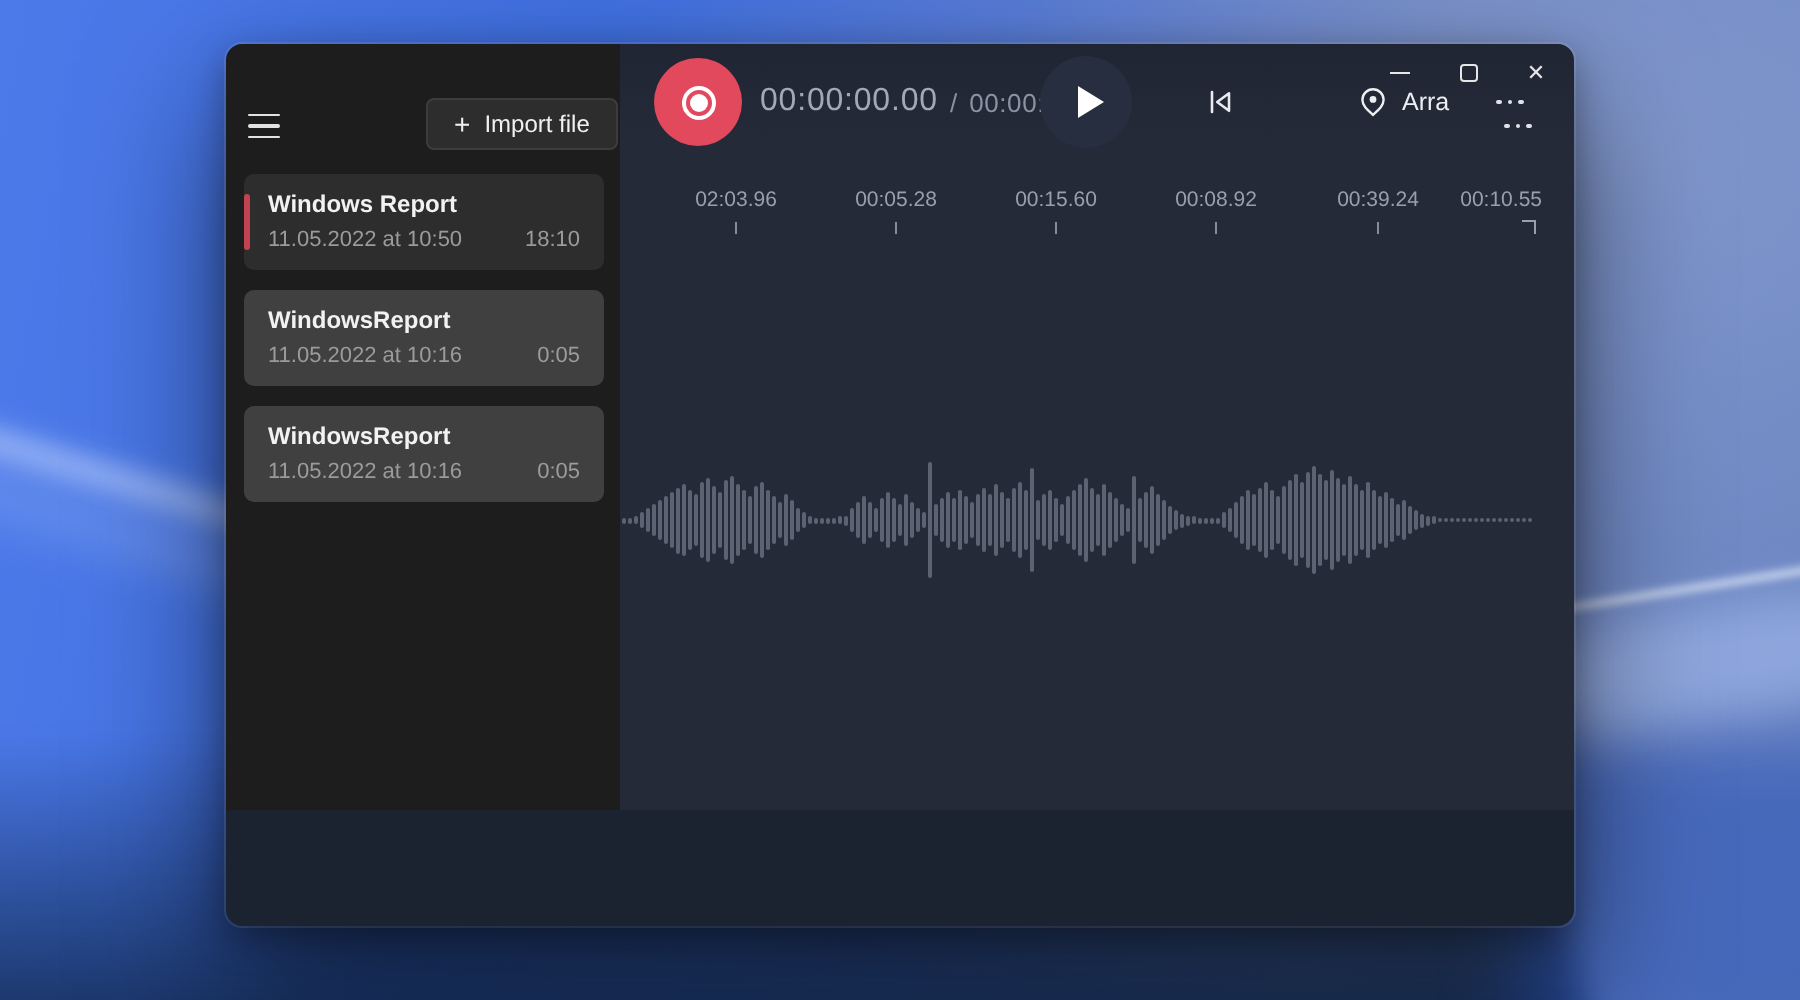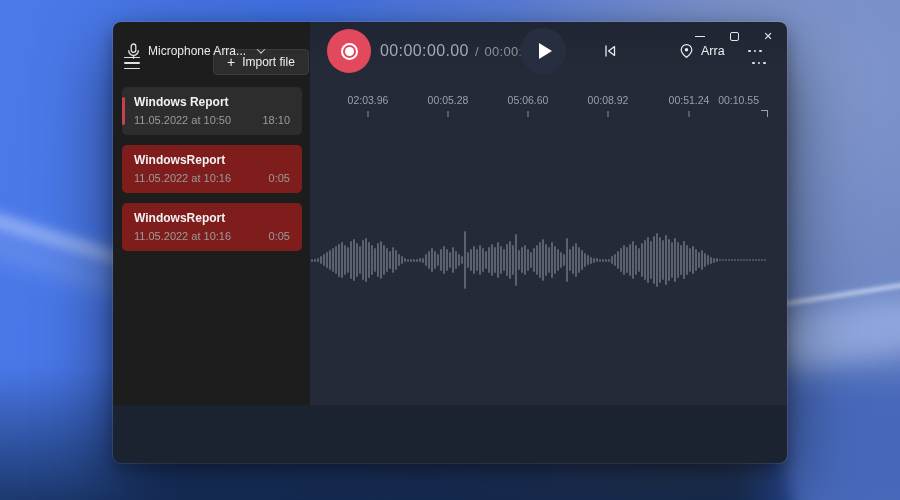--- a/index.html
+++ b/index.html
@@ -73,32 +73,32 @@
   }
   .import-plus { font-size:14px; font-weight:400; color:#f0f0f0; line-height:1; }
   .dots { display:flex; gap:3px; align-items:center; }
   .dots i { width:2.6px; height:2.6px; border-radius:50%; background:#dfe3ea; }
   .more-top { position:absolute; right:14px; top:31px; width:28px; height:20px;
               display:flex; align-items:center; justify-content:center; }
 
   
   .rec-list { position:absolute; left:9px; top:65px; width:180px; }
   .list-item { position:relative; width:180px; height:48px; margin-bottom:10px;
-               background:#7f1d1d; border-radius:5px; padding:8px 12px 7px 12px; overflow:hidden; }
+               background:#404040; border-radius:5px; padding:8px 12px 7px 12px; overflow:hidden; }
   .list-item.selected { background:#2d2d2d; }
   .sel-accent { display:none; position:absolute; left:0; top:10px; bottom:10px; width:3px; border-radius:2px; }
   .list-item.selected .sel-accent { display:block; }
   .li-title { font-size:12px; font-weight:bold; color:#f2f2f2; margin-bottom:5px; }
   .li-row { display:flex; justify-content:space-between; }
   .li-date, .li-dur { font-size:11px; color:#9b9b9b; }
 
   
   .timeline { position:absolute; left:197px; top:72px; width:477px; height:26px; }
   .tl-label { position:absolute; top:0; transform:translateX(-50%); font-size:10.5px; color:#99a0ab; white-space:nowrap; }
-  .tl-label.last { transform:none; right:28px; left:auto; }
+  .tl-label.last { transform:none; right:16px; left:auto; }
   .tl-tick { position:absolute; top:17px; width:1px; height:6px; background:#878d98; transform:translateX(-50%); }
   .tl-corner { position:absolute; right:19px; top:16px; width:7px; height:7px;
                border-top:1.4px solid #9aa0aa; border-right:1.4px solid #9aa0aa; }
 
   
   .waveform { position:absolute; left:198px; top:178px; width:476px; height:120px;
               display:flex; align-items:center; overflow:hidden; }
   .wbar { flex:0 0 2px; width:2px; margin-right:1px; border-radius:1px; background:#5b6272; }
 
   
@@ -200,25 +200,25 @@
       </div>
     </div>
   </div>
 
   <div class="timeline">
     <span class="tl-corner"></span>
   <div class="tl-label" style="left: 58px;">02:03.96</div>
       <div class="tl-tick" style="left: 58px;"></div>
       <div class="tl-label" style="left: 138px;">00:05.28</div>
       <div class="tl-tick" style="left: 138px;"></div>
-      <div class="tl-label" style="left: 218px;">05:06.60</div>
+      <div class="tl-label" style="left: 218px;">00:15.60</div>
       <div class="tl-tick" style="left: 218px;"></div>
       <div class="tl-label" style="left: 298px;">00:08.92</div>
       <div class="tl-tick" style="left: 298px;"></div>
-      <div class="tl-label" style="left: 379px;">00:51.24</div>
+      <div class="tl-label" style="left: 379px;">00:39.24</div>
       <div class="tl-tick" style="left: 379px;"></div>
       <div class="tl-label last">00:10.55</div>
     </div>
 
   <div class="waveform">
       <span class="wbar" style="height: 3px; background: rgb(91, 98, 114);"></span>
       <span class="wbar" style="height: 3px; background: rgb(91, 98, 114);"></span>
       <span class="wbar" style="height: 4px; background: rgb(91, 98, 114);"></span>
       <span class="wbar" style="height: 8px; background: rgb(91, 98, 114);"></span>
       <span class="wbar" style="height: 12px; background: rgb(91, 98, 114);"></span>
@@ -364,29 +364,20 @@
       <span class="wbar" style="height: 2px; background: rgb(91, 98, 114);"></span>
       <span class="wbar" style="height: 2px; background: rgb(91, 98, 114);"></span>
       <span class="wbar" style="height: 2px; background: rgb(91, 98, 114);"></span>
       <span class="wbar" style="height: 2px; background: rgb(91, 98, 114);"></span>
       <span class="wbar" style="height: 2px; background: rgb(91, 98, 114);"></span>
       <span class="wbar" style="height: 2px; background: rgb(91, 98, 114);"></span>
       <span class="wbar" style="height: 2px; background: rgb(91, 98, 114);"></span>
       <span class="wbar" style="height: 2px; background: rgb(91, 98, 114);"></span>
     </div>
 
-  <div class="mic-btn">
-    <svg width="13" height="17" viewBox="0 0 13 17" fill="none" stroke="#dfe3ea" stroke-width="1.3" stroke-linecap="round">
-      <rect x="4.2" y="1" width="4.6" height="8.4" rx="2.3"></rect>
-      <path d="M1.7 7.6a4.8 4.8 0 0 0 9.6 0"></path>
-      <path d="M6.5 12.6v2.6"></path>
-    </svg>
-    <span class="mic-label">Microphone Arra...</span>
-    <span class="chev-down"></span>
-  </div>
 
   <div class="record-btn" style="background: rgb(226, 73, 93);">
     <span class="rec-ring">
         <span class="rec-dot"></span>
       </span>
   </div>
 
   <div class="time-display">
     <span class="t-elapsed">00:00:00.00</span>
     <span class="t-sep">/</span>

